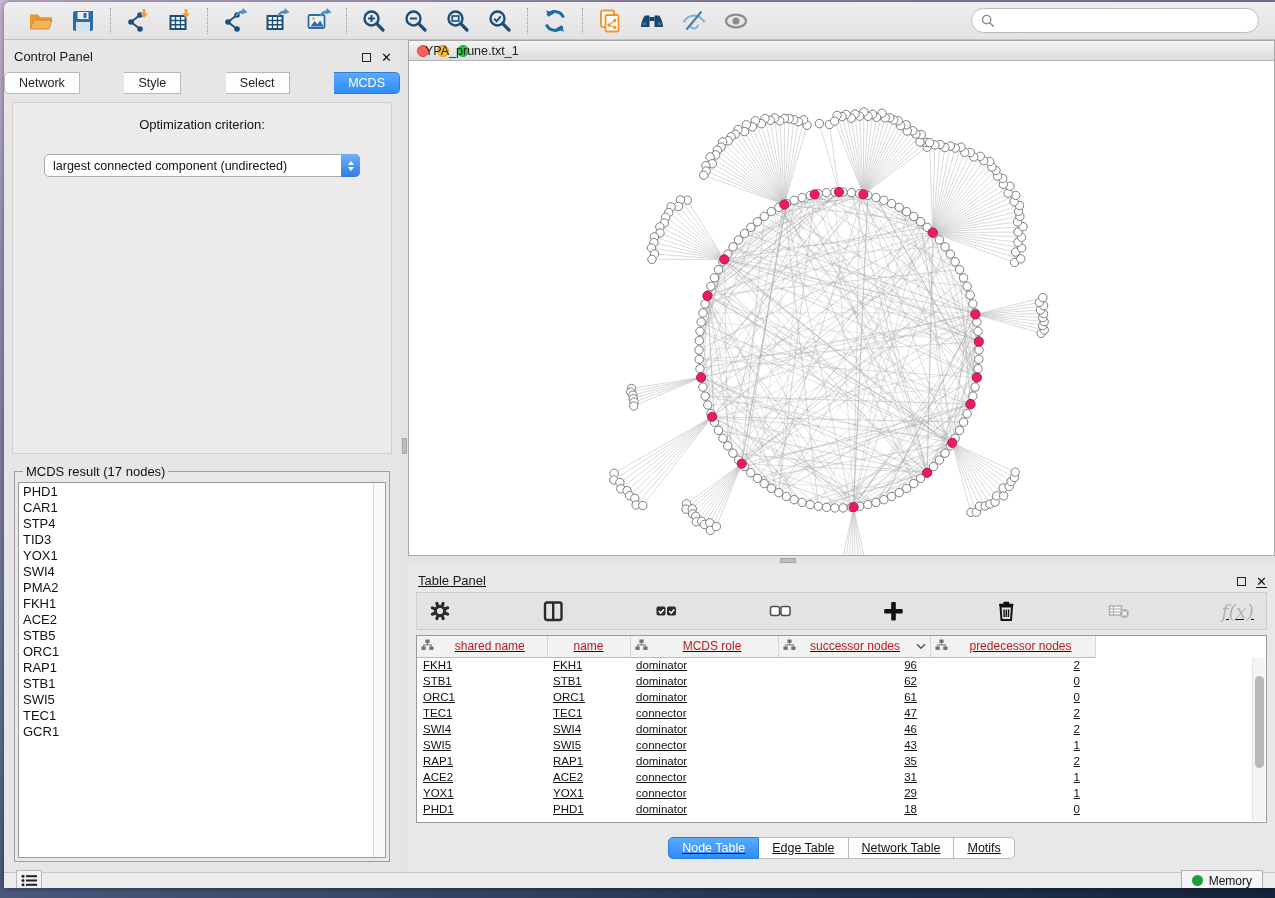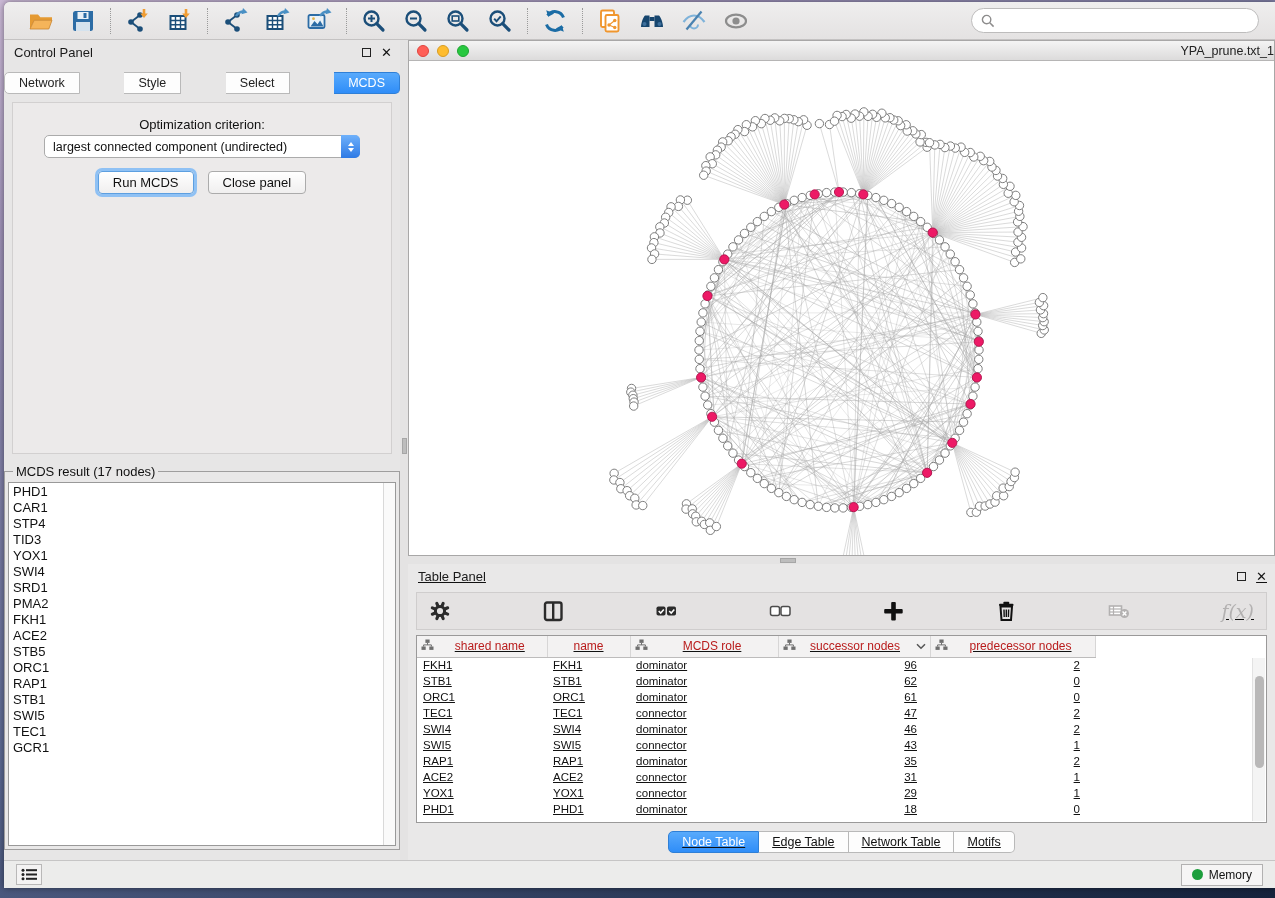--- a/index.html
+++ b/index.html
@@ -23,47 +23,47 @@
   .tb-search { margin-left:auto; margin-right:6px; width:288px; height:25px; border:1px solid #bdbcbc; border-radius:13px;
     background:#fff; display:flex; align-items:center; padding:0 9px; }
   .tb-search svg { width:14px; height:14px; flex:0 0 auto; }
   .tb-search input { border:none; outline:none; flex:1; margin-left:6px; font-size:12px; background:transparent; font-family:inherit; }
 
   
   .main { flex:1; display:flex; min-height:0; }
 
   
   .control-panel { width:396px; flex:0 0 auto; background:#e7e6e6; display:flex; flex-direction:column; }
-  .panel-titlebar { height:24px; display:flex; align-items:center; padding:0 8px 0 10px; flex:0 0 auto; }
+  .panel-titlebar { height:24px; display:flex; align-items:flex-end; padding:0 8px 0 10px; flex:0 0 auto; }
   .panel-title { font-size:13px; color:#1a1a1a; }
   .panel-ctrls { margin-left:auto; display:flex; align-items:center; gap:10px; }
   .float-box { width:9px; height:9px; border:1.6px solid #222; display:inline-block; cursor:pointer; }
   .close-x { font-size:13px; font-weight:bold; color:#111; cursor:pointer; line-height:1; }
 
   .cp-tabs { display:flex; justify-content:space-between; margin:8px 0 6px; }
   .cp-tab { font-size:12.5px; padding:3px 14px; background:#fdfdfd; border:1px solid #b9b9b9; border-left:none; cursor:pointer; color:#222; }
   .cp-tab:first-child { border-left:1px solid #b9b9b9; border-radius:5px 0 0 5px; }
   .cp-tab:last-child { border-radius:0 5px 5px 0; }
   .cp-tab.active { background:linear-gradient(#58aafc,#2f8df8); border-color:#2f7fd6; color:#fff; }
 
   .cp-inner { margin:2px 8px 6px; background:#eceaea; border:1px solid #d2d0d0; flex:0 0 352px; padding-top:14px; }
-  .opt-label { text-align:center; font-size:13px; margin-bottom:3px; }
+  .opt-label { text-align:center; font-size:13px; margin-bottom:22px; }
   .dropdown { margin:0 auto; width:316px; height:23px; background:#fff; border:1px solid #ababab; border-radius:5px;
     display:flex; align-items:center; cursor:pointer; }
   .dropdown-value { flex:1; font-size:12.5px; padding:0 8px; white-space:nowrap; }
   .dropdown-stepper { width:19px; height:23px; margin:-1px; border-radius:0 5px 5px 0;
     background:linear-gradient(#6fb1fb,#2e7ae5); display:flex; flex-direction:column; align-items:center; justify-content:center; gap:2px; }
   .dropdown-stepper span { width:0; height:0; border-left:3.5px solid transparent; border-right:3.5px solid transparent; }
   .arr-up { border-bottom:4px solid #fff; }
   .arr-dn { border-top:4px solid #fff; }
   .cp-buttons { display:flex; justify-content:center; gap:14px; margin-top:13px; }
   .btn { font-size:13px; padding:3px 14px; background:linear-gradient(#ffffff,#f0efef); border:1px solid #ababab; border-radius:4px; cursor:pointer; color:#111; }
   .btn.focused { box-shadow:0 0 0 3px #8fc1f4; border-color:#5d9fe0; }
 
-  fieldset.mcds { margin:4px 0 10px; border:1px solid #9f9e9e; background:#e9e8e8; flex:1; display:flex; min-height:0; padding:3px; }
+  fieldset.mcds { margin:4px 10px 10px; border:1px solid #9f9e9e; background:#e9e8e8; flex:1; display:flex; min-height:0; padding:3px; }
   fieldset.mcds legend { font-size:13px; padding:0 3px; margin-left:5px; }
   .mcds-list { flex:1; background:#fff; border:1px solid #999; overflow:hidden; display:flex; }
   .mcds-items { flex:1; padding:1px 4px; }
   .mcds-item { font-size:13px; line-height:16px; }
   .list-scroll { width:12px; border-left:1px solid #d9d9d9; background:#fafafa; }
 
   
   .v-splitter { width:8px; background:#e4e3e3; position:relative; cursor:col-resize; flex:0 0 auto; }
   .v-splitter .grip { position:absolute; top:398px; left:1.5px; width:5px; height:16px; background:#bdbdbd; border:1px solid #a6a6a6; }
   .h-splitter { height:8px; background:#e4e3e3; position:relative; cursor:row-resize; flex:0 0 auto; }
@@ -72,21 +72,21 @@
   
   .right-col { flex:1; display:flex; flex-direction:column; min-width:0; }
   .network-view { height:516px; flex:0 0 auto; border:1px solid #a8a7a7; display:flex; flex-direction:column; background:#fff; }
   .nv-titlebar { height:20px; background:linear-gradient(#f4f4f4,#dcdbdb); border-bottom:1px solid #b6b5b5;
     display:flex; align-items:center; padding:0 8px; position:relative; flex:0 0 auto; }
   .traffic { display:flex; gap:8px; }
   .traffic i { width:12px; height:12px; border-radius:50%; display:inline-block; cursor:pointer; }
   .tl-red { background:#ff5f57; border:1px solid #e0443e; }
   .tl-yellow { background:#febc2e; border:1px solid #d89c22; }
   .tl-green { background:#28c840; border:1px solid #1ea532; }
-  .nv-title { position:absolute; left:0; right:0; text-align:right; font-size:12.5px; color:#222; pointer-events:none; }
+  .nv-title { position:absolute; left:16px; right:0; text-align:left; font-size:12.5px; color:#222; pointer-events:none; }
   .nv-canvas { flex:1; background:#fff; overflow:hidden; }
 
   
   .table-panel { flex:1; background:#e9e8e8; display:flex; flex-direction:column; min-height:0;text-decoration:underline; }
   .tp-toolbar { margin:4px 8px 5px; height:38px; background:#e4e2e2; border:1px solid #cfcdcd;
     display:flex; align-items:center; gap:20px; padding:0 12px; flex:0 0 auto;justify-content:space-between; }
   .tp-btn { display:flex; align-items:center; justify-content:center; cursor:pointer; height:26px; }
   .tp-btn.disabled { cursor:default; }
   .fx-label { font-family:"DejaVu Serif","Liberation Serif",serif; font-style:italic; font-size:19px; color:#b3b1b1; }
 
@@ -102,21 +102,21 @@
   .tbl-scroll { position:absolute; right:1px; top:22px; bottom:1px; width:13px; background:#f4f4f4; border-left:1px solid #e2e2e2; }
   .tbl-thumb { position:absolute; left:1.5px; width:9px; top:18px; height:92px; background:#b9b8b8; border-radius:5px; }
 
   .tp-tabs { display:flex; justify-content:center; align-items:center; flex:1; }
   .tp-tab { font-size:12.5px; padding:3px 13px; background:#fdfdfd; border:1px solid #b9b9b9; border-left:none; cursor:pointer; }
   .tp-tab:first-child { border-left:1px solid #b9b9b9; border-radius:5px 0 0 5px; }
   .tp-tab:last-child { border-radius:0 5px 5px 0; }
   .tp-tab.active { background:linear-gradient(#58aafc,#2f8df8); border-color:#2f7fd6; color:#fff; }
 
   
-  .status-bar { height:28px; flex:0 0 auto; background:#ececeb; border-top:1px solid #c6c5c5;
+  .status-bar { height:16px; flex:0 0 auto; background:#ececeb; border-top:1px solid #c6c5c5;
     display:flex; align-items:center; padding:0 12px; }
   .status-left-btn { width:26px; height:21px; background:#f4f3f3; border:1px solid #b9b8b8; display:flex; align-items:center; justify-content:center; cursor:pointer; }
   .memory-btn { margin-left:auto; height:22px; background:#f6f5f5; border:1px solid #b2b1b1; display:flex; align-items:center; gap:6px; padding:0 10px; cursor:pointer; }
   .memory-dot { width:11px; height:11px; border-radius:50%; background:#1d9e3d; display:inline-block; }
   .memory-label { font-size:12px; }
 </style>
 </head>
 <body>
 
 <div class="app">
@@ -306,36 +306,31 @@
         </div>
       <div class="cp-inner">
         <div class="opt-label">Optimization criterion:</div>
         <div class="dropdown">
           <span class="dropdown-value">largest connected component (undirected)</span>
           <span class="dropdown-stepper">
               <span class="arr-up"></span>
               <span class="arr-dn"></span>
             </span>
         </div>
-        <div class="cp-buttons">
-          <button class="btn focused">Run MCDS</button>
-          <button class="btn">Close panel</button>
-        </div>
       </div>
       <fieldset class="mcds">
         <legend>MCDS result (17 nodes)</legend>
         <div class="mcds-list">
           <div class="mcds-items" id="mcds-items">
               <div class="mcds-item">PHD1</div>
               <div class="mcds-item">CAR1</div>
               <div class="mcds-item">STP4</div>
               <div class="mcds-item">TID3</div>
               <div class="mcds-item">YOX1</div>
               <div class="mcds-item">SWI4</div>
-              <div class="mcds-item">SRD1</div>
               <div class="mcds-item">PMA2</div>
               <div class="mcds-item">FKH1</div>
               <div class="mcds-item">ACE2</div>
               <div class="mcds-item">STB5</div>
               <div class="mcds-item">ORC1</div>
               <div class="mcds-item">RAP1</div>
               <div class="mcds-item">STB1</div>
               <div class="mcds-item">SWI5</div>
               <div class="mcds-item">TEC1</div>
               <div class="mcds-item">GCR1</div>

